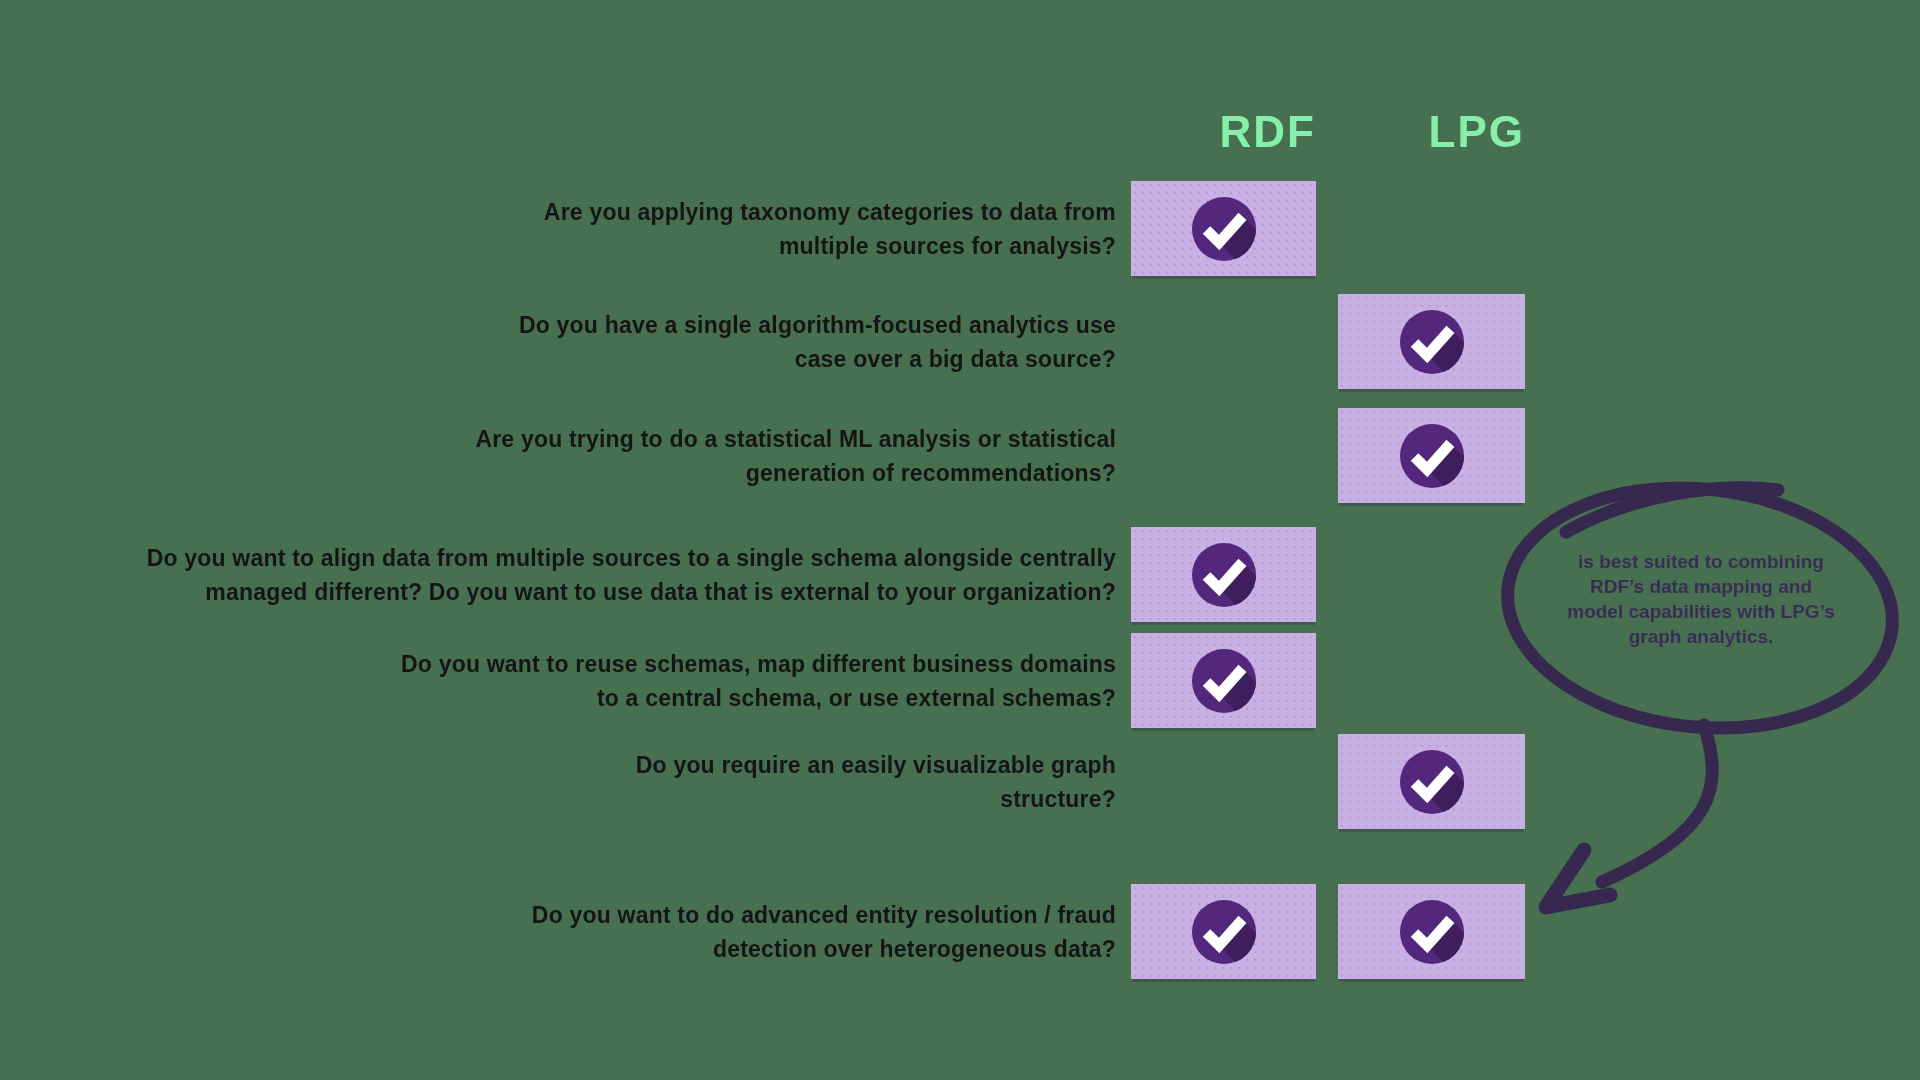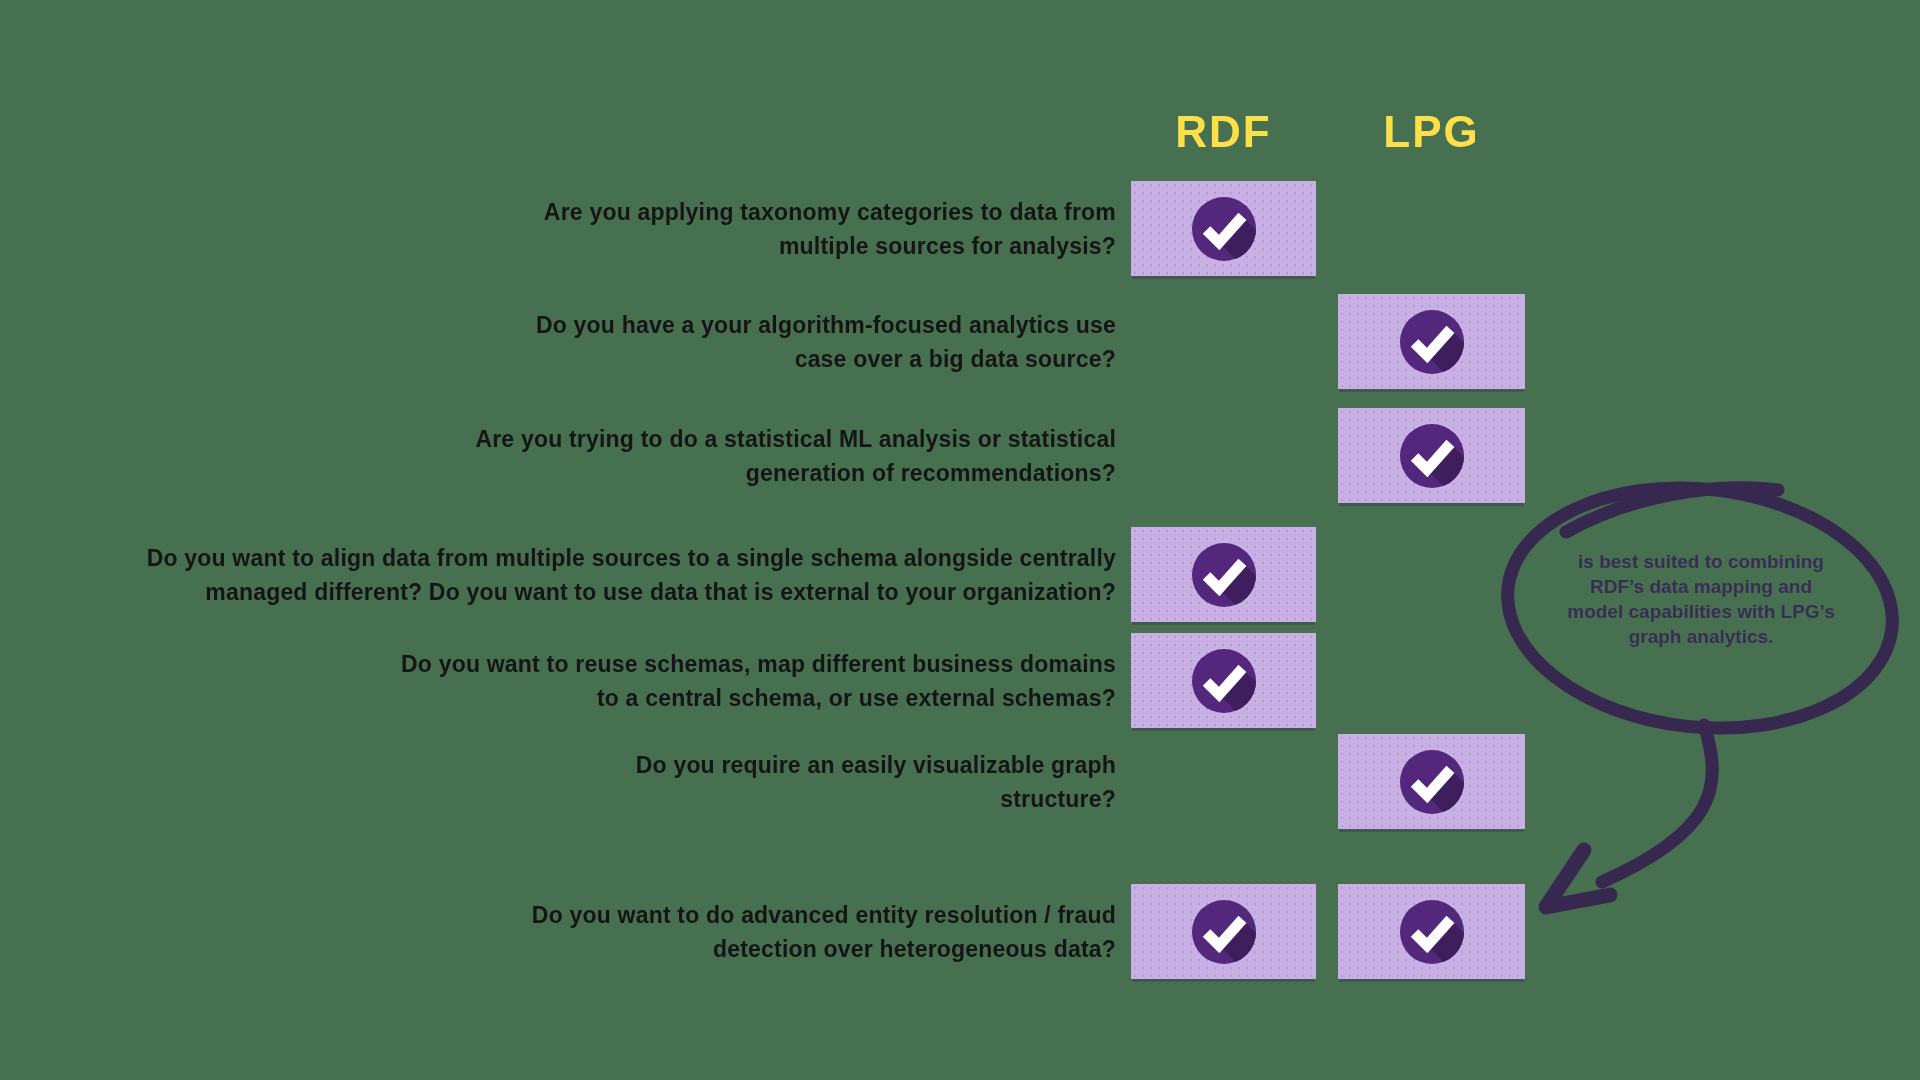--- a/index.html
+++ b/index.html
@@ -11,22 +11,22 @@
     overflow: hidden;
     font-family: "Liberation Sans", sans-serif;
   }
   .col-head {
     position: absolute;
     top: 108px;
     height: 50px;
     font-size: 44px;
     font-weight: 800;
     letter-spacing: 2px;
-    color: #fde047;
-    text-align: center;
+    color: #86efac;
+    text-align: right;
     line-height: 48px;
   }
   .col-head.rdf { left: 1131px; width: 185px; }
   .col-head.lpg { left: 1338px; width: 187px; }
 
   .row { position: absolute; left: 0; width: 1920px; height: 95px; padding-left: 38px; }
   .q {
     position: absolute;
     left: 0; top: 0;
     width: 1116px; height: 95px;
@@ -106,21 +106,21 @@
             <circle cx="34" cy="34" r="33" fill="#53287C"></circle>
             <g clip-path="url(#circleClip)">
               <path d="M16,35 L29,48 L53,21 L95,63 L71,90 L58,77 Z" fill="#3F1E5E"></path>
             </g>
             <path d="M16,35 L29,48 L53,21" stroke="#FFFFFF" stroke-width="11" fill="none"></path>
           </svg>
         </div>
       </div>
       <div class="row" style="top: 294px;">
         <div class="q">
-          <div class="qline">Do you have a your algorithm-focused analytics use</div>
+          <div class="qline">Do you have a single algorithm-focused analytics use</div>
           <div class="qline">case over a big data source?</div>
         </div>
         <div class="tile lpg">
           <svg width="66" height="66" viewBox="0 0 68 68">
             <circle cx="34" cy="34" r="33" fill="#53287C"></circle>
             <g clip-path="url(#circleClip)">
               <path d="M16,35 L29,48 L53,21 L95,63 L71,90 L58,77 Z" fill="#3F1E5E"></path>
             </g>
             <path d="M16,35 L29,48 L53,21" stroke="#FFFFFF" stroke-width="11" fill="none"></path>
           </svg>

